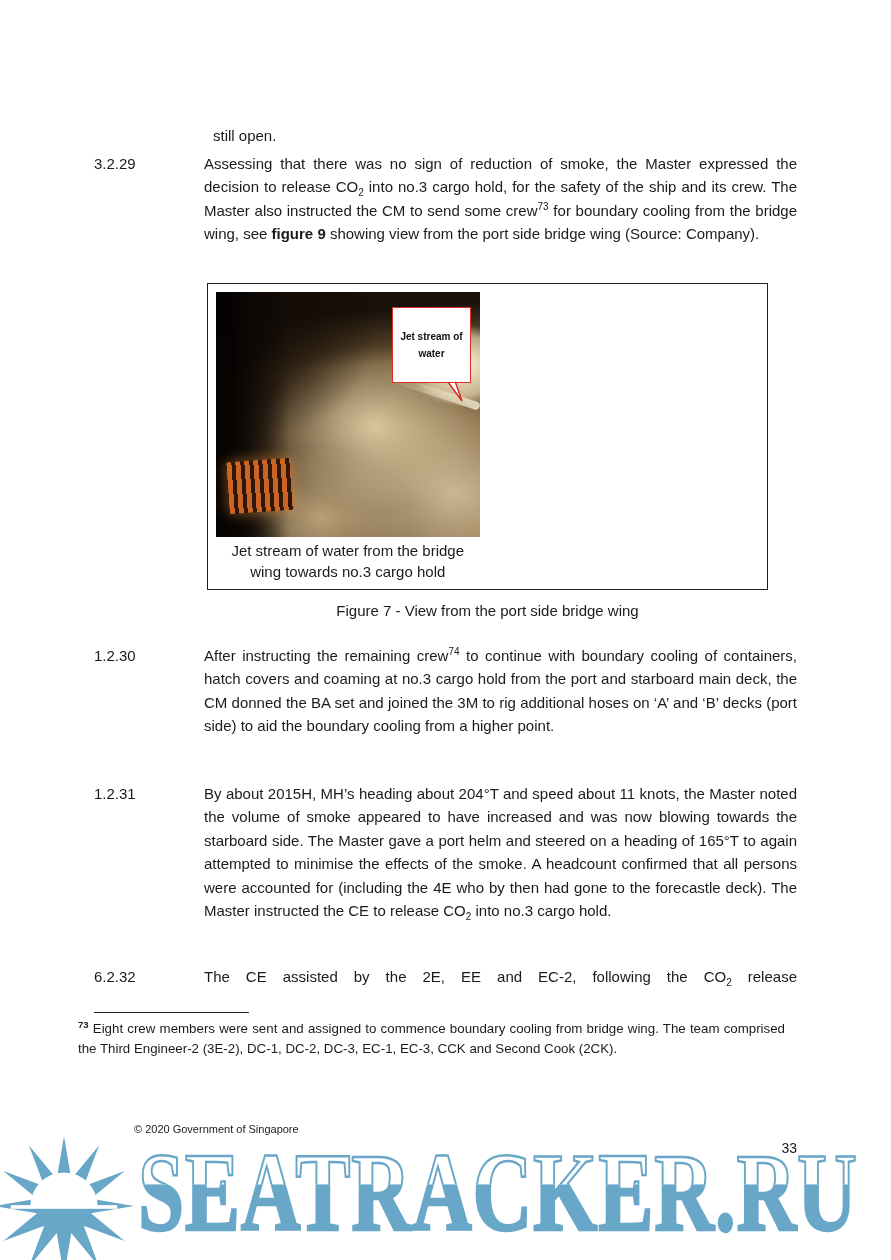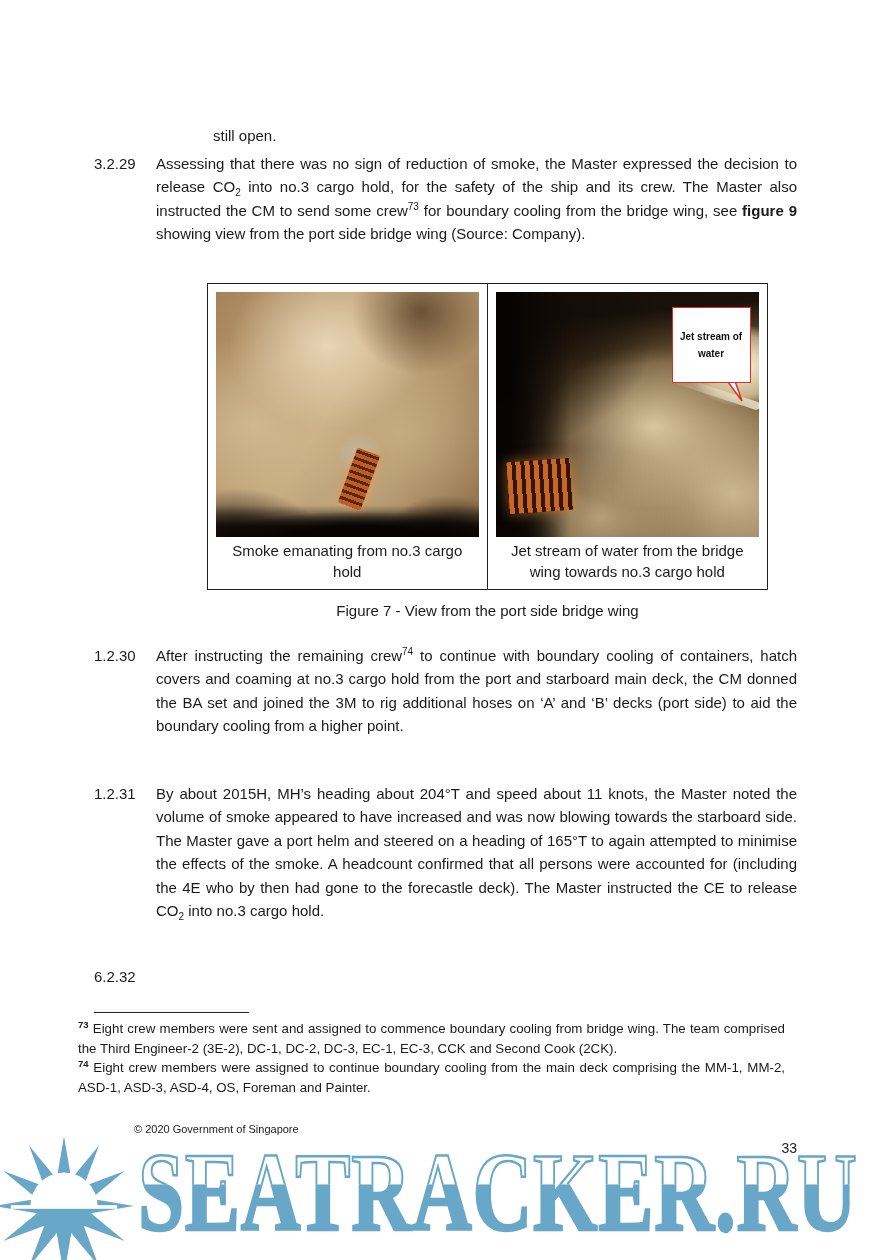--- a/index.html
+++ b/index.html
@@ -6,21 +6,21 @@
   html,body { background:#fff; }
   .page {
     position:relative; width:891px; height:1260px; margin:0 auto;
     background:#ffffff; overflow:hidden;
     font-family:"Liberation Sans","DejaVu Sans",sans-serif;
     color:#1b1b1b; font-size:15px; line-height:23.4px;
   }
   .abs { position:absolute;margin-top:16px; }
   .para { position:absolute; left:94px; width:703px; }
   .para .pnum { position:absolute; left:0; top:0; }
-  .para .ptext { margin-left:62px; text-align:justify; }
+  .para .ptext { margin-left:110px; text-align:justify; }
   .ptext.justify-last { text-align-last:justify; }
   sup.ref { font-size:10px; vertical-align:super; line-height:0; }
   sub.chem { font-size:10px; vertical-align:sub; line-height:0; }
 
   
   .fig-table {
     position:absolute; left:207px; top:283px; width:561px;
     border:1.5px solid #1f1f1f; display:flex; background:#fff;
   }
   .fig-cell { width:50%; padding:8px 8px 5px 8px; }
@@ -118,28 +118,20 @@
   <div class="abs" style="left:213px; top:108px;">
     <span>still open.</span>
   </div>
 
   <div class="para" style="top:152px;">
     <span class="pnum">3.2.29</span>
     <div class="ptext"><span>Assessing that there was no sign of reduction of smoke, the Master expressed the decision to release CO</span><sub class="chem">2</sub><span> into no.3 cargo hold, for the safety of the ship and its crew. The Master also instructed the CM to send some crew</span><sup class="ref">73</sup><span> for boundary cooling from the bridge wing, see </span><b>figure 9</b><span> showing view from the port side bridge wing (Source: Company).</span></div>
   </div>
 
   <div class="fig-table">
-    <div class="fig-cell first">
-      <div class="photo photo-left">
-        <div class="container-glow-left"></div>
-        <div class="struct-left"></div>
-        <div class="silhouette-left"></div>
-      </div>
-      <div class="fig-cap-cell">Smoke emanating from no.3 cargo hold</div>
-    </div>
     <div class="fig-cell">
       <div class="photo photo-right">
         <div class="container-right"></div>
         <div class="stream-right"></div>
         <div class="callout">Jet stream of water</div>
         <svg class="callout-tail" width="62" height="62">
           <polygon points="6,1 28,1 48,58" fill="#ffffff" stroke="#d93025" stroke-width="1.5"></polygon>
         </svg>
       </div>
       <div class="fig-cap-cell">Jet stream of water from the bridge wing towards no.3 cargo hold</div>
@@ -153,26 +145,26 @@
     <div class="ptext"><span>After instructing the remaining crew</span><sup class="ref">74</sup><span> to continue with boundary cooling of containers, hatch covers and coaming at no.3 cargo hold from the port and starboard main deck, the CM donned the BA set and joined the 3M to rig additional hoses on ‘A’ and ‘B’ decks (port side) to aid the boundary cooling from a higher point.</span></div>
   </div>
 
   <div class="para" style="top:782px;">
     <span class="pnum">1.2.31</span>
     <div class="ptext"><span>By about 2015H, MH’s heading about 204°T and speed about 11 knots, the Master noted the volume of smoke appeared to have increased and was now blowing towards the starboard side. The Master gave a port helm and steered on a heading of 165°T to again attempted to minimise the effects of the smoke. A headcount confirmed that all persons were accounted for (including the 4E who by then had gone to the forecastle deck). The Master instructed the CE to release CO</span><sub class="chem">2</sub><span> into no.3 cargo hold.</span></div>
   </div>
 
   <div class="para" style="top:965px;">
     <span class="pnum">6.2.32</span>
+    <div class="ptext justify-last"><span>The CE assisted by the 2E, EE and EC-2, following the CO</span><sub class="chem">2</sub><span> release</span></div>
   </div>
 
   <div class="fn-rule"></div>
   <div class="footnotes">
     <p><sup class="fnum">73</sup><span> Eight crew members were sent and assigned to commence boundary cooling from bridge wing. The team comprised the Third Engineer-2 (3E-2), DC-1, DC-2, DC-3, EC-1, EC-3, CCK and Second Cook (2CK).</span></p>
-    <p><sup class="fnum">74</sup><span> Eight crew members were assigned to continue boundary cooling from the main deck comprising the MM-1, MM-2, ASD-1, ASD-3, ASD-4, OS, Foreman and Painter.</span></p>
   </div>
 
   <div class="copyright">© 2020 Government of Singapore</div>
   <div class="pagenum">33</div>
 
   <div class="watermark">
     <svg class="sun" width="140" height="140" viewBox="0 0 100 100">
       <polygon fill="#69a7c9" points="50,0 55.2,30.7 75,6.7 64.1,35.9 93.3,25 69.3,44.8 100,50 69.3,55.2 93.3,75 64.1,64.1 75,93.3 55.2,69.3 50,100 44.8,69.3 25,93.3 35.9,64.1 6.7,75 30.7,55.2 0,50 30.7,44.8 6.7,25 35.9,35.9 25,6.7 44.8,30.7"></polygon>
       <path d="M26,50 A24,24 0 0 1 74,50 Z" fill="#ffffff"></path>
       <rect x="12" y="49.4" width="76" height="2.6" fill="#ffffff"></rect>

